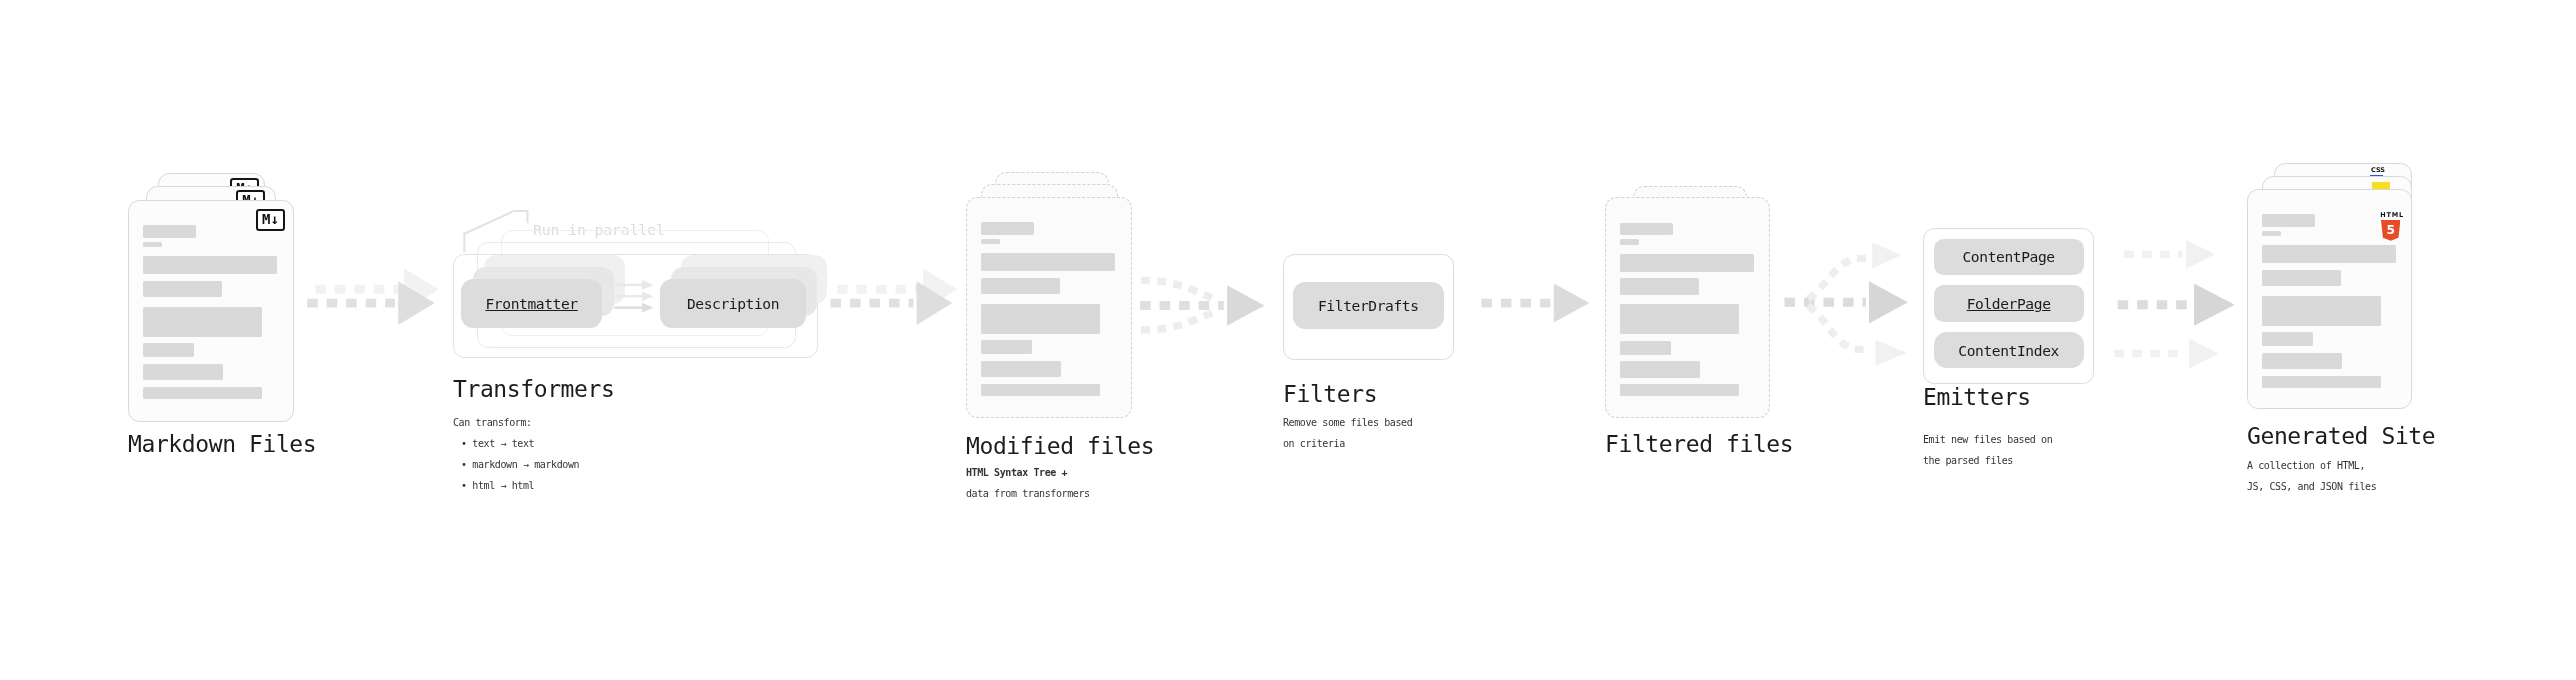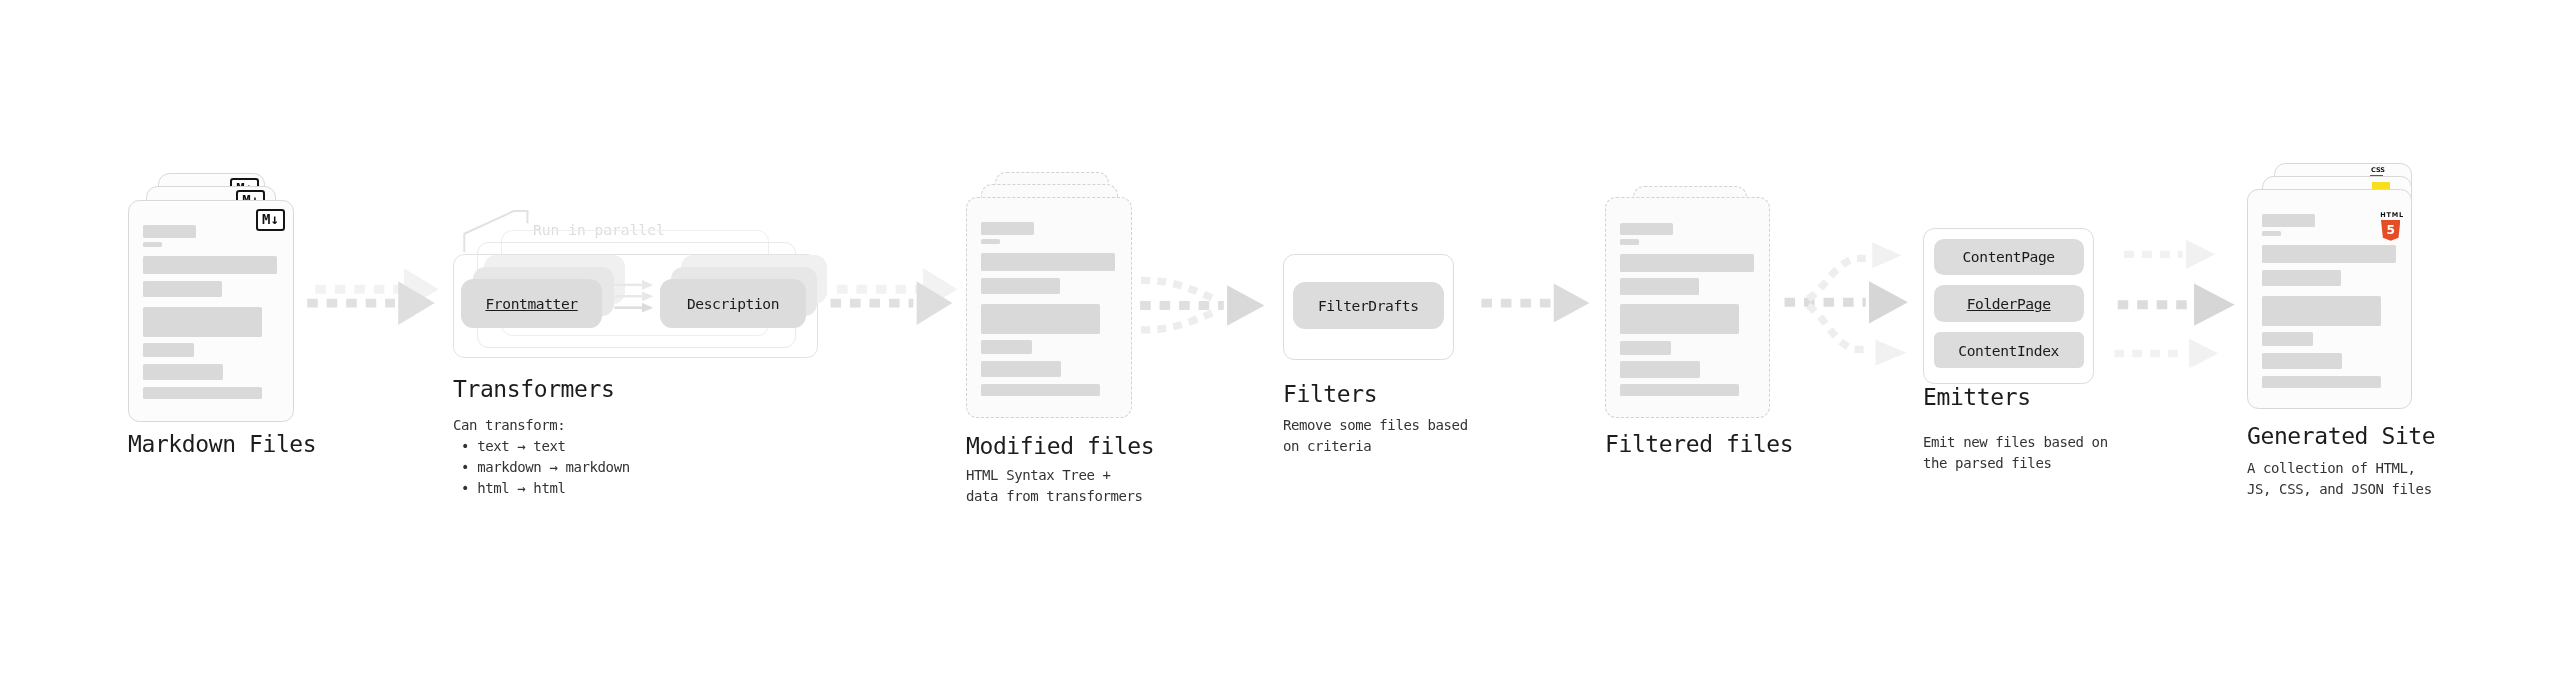--- a/index.html
+++ b/index.html
@@ -8,21 +8,21 @@
   .canvas { position:relative; width:2576px; height:681px; background:#ffffff; overflow:hidden; }
   .abs { position:absolute; }
 
   
   .file-card { position:absolute; background:#fcfcfc; border:1.6px solid #d8d8d8; border-radius:11.4px; overflow:hidden; }
   .file-card.dashed { border:1.6px dashed #d2d2d2; background:#fbfbfb; }
   .bar { margin-left:14px; background:#d9d9d9; border-radius:1.6px; }
 
   
   .title { position:absolute; font-size:23px; color:#1c1c1c; white-space:nowrap; letter-spacing:-0.4px; }
-  .body-text { position:absolute; font-size:14px; color:#333333; white-space:nowrap; letter-spacing:-0.4px; }
+  .body-text { position:absolute; font-size:10px; color:#333333; white-space:nowrap; letter-spacing:-0.4px; }
   .note-text { position:absolute; font-size:14.6px; color:#dcdcdc; white-space:nowrap; }
 
   
   .pill { position:absolute; background:#dcdcdc; border-radius:12.2px; display:flex; align-items:center; justify-content:center; font-size:14.6px; color:#1b1b1b; letter-spacing:-0.4px; }
   .ghost1 { background:#e7e7e7; }
   .ghost2 { background:#f0f0f0; }
 
   
   .frame { position:absolute; border:1.6px solid #e2e2e2; border-radius:11.4px; background:transparent; }
   .frame.solid-bg { background:#ffffff; }
@@ -163,21 +163,21 @@
           <div class="bar" style="width: 18.7px; height: 5.7px; margin-top: 4.1px;"></div>
           <div class="bar" style="width: 134px; height: 18px; margin-top: 9px;"></div>
           <div class="bar" style="width: 79px; height: 16.3px; margin-top: 6.5px;"></div>
           <div class="bar" style="width: 119px; height: 30px; margin-top: 9.8px;"></div>
           <div class="bar" style="width: 51px; height: 14px; margin-top: 6.5px;"></div>
           <div class="bar" style="width: 80px; height: 16.3px; margin-top: 6.5px;"></div>
           <div class="bar" style="width: 119px; height: 12.2px; margin-top: 6.5px;"></div>
         </div>
     </div>
     <div class="title" style="left:0px;top:261px;">Modified files</div>
-    <div class="body-text" style="left:0px;top:295px;">HTML Syntax Tree +</div>
+    <div class="body-text" style="left:0px;top:295px;font-weight:bold;">HTML Syntax Tree +</div>
     <div class="body-text" style="left:0px;top:316px;">data from transformers</div>
   </div>
 
   <div class="abs" style="left:1283px;top:254px;width:244px;height:244px;z-index:2">
     <div class="frame solid-bg" style="left:0px;top:0px;width:171px;height:106px;border-color:#dcdcdc;"></div>
     <div class="pill" style="left:9.8px;top:28px;width:151px;height:47px;">FilterDrafts</div>
     <div class="title" style="left:0px;top:127px;">Filters</div>
     <div class="body-text" style="left:0px;top:163px;">Remove some files based</div>
     <div class="body-text" style="left:0px;top:184px;">on criteria</div>
   </div>
@@ -196,21 +196,21 @@
           <div class="bar" style="width: 119px; height: 12.2px; margin-top: 6.5px;"></div>
         </div>
     </div>
     <div class="title" style="left:0px;top:245px;">Filtered files</div>
   </div>
 
   <div class="abs" style="left:1923px;top:228px;width:244px;height:268px;z-index:2">
     <div class="frame solid-bg" style="left:0px;top:0px;width:171px;height:156px;border-color:#dcdcdc;"></div>
     <div class="pill" style="left:10.6px;top:10.6px;width:150px;height:36px;border-radius:9.8px;">ContentPage</div>
     <div class="pill" style="left:10.6px;top:57px;width:150px;height:37px;border-radius:9.8px;text-decoration:underline;">FolderPage</div>
-    <div class="pill" style="left:10.6px;top:104px;width:150px;height:36px;border-radius:6px;">ContentIndex</div>
+    <div class="pill" style="left:10.6px;top:104px;width:150px;height:36px;border-radius:13px;">ContentIndex</div>
     <div class="title" style="left:0px;top:156px;">Emitters</div>
     <div class="body-text" style="left:0px;top:206px;">Emit new files based on</div>
     <div class="body-text" style="left:0px;top:227px;">the parsed files</div>
   </div>
 
   <div class="abs" style="left:2247px;top:163px;width:244px;height:341px;z-index:2">
     <div class="file-card" style="left:27px;top:0px;width:138px;height:36px;">
       <div class="css-badge" style="right:26px;top:3.3px;">
         <span class="css-text">CSS</span>
         <div class="css-bar"></div>

